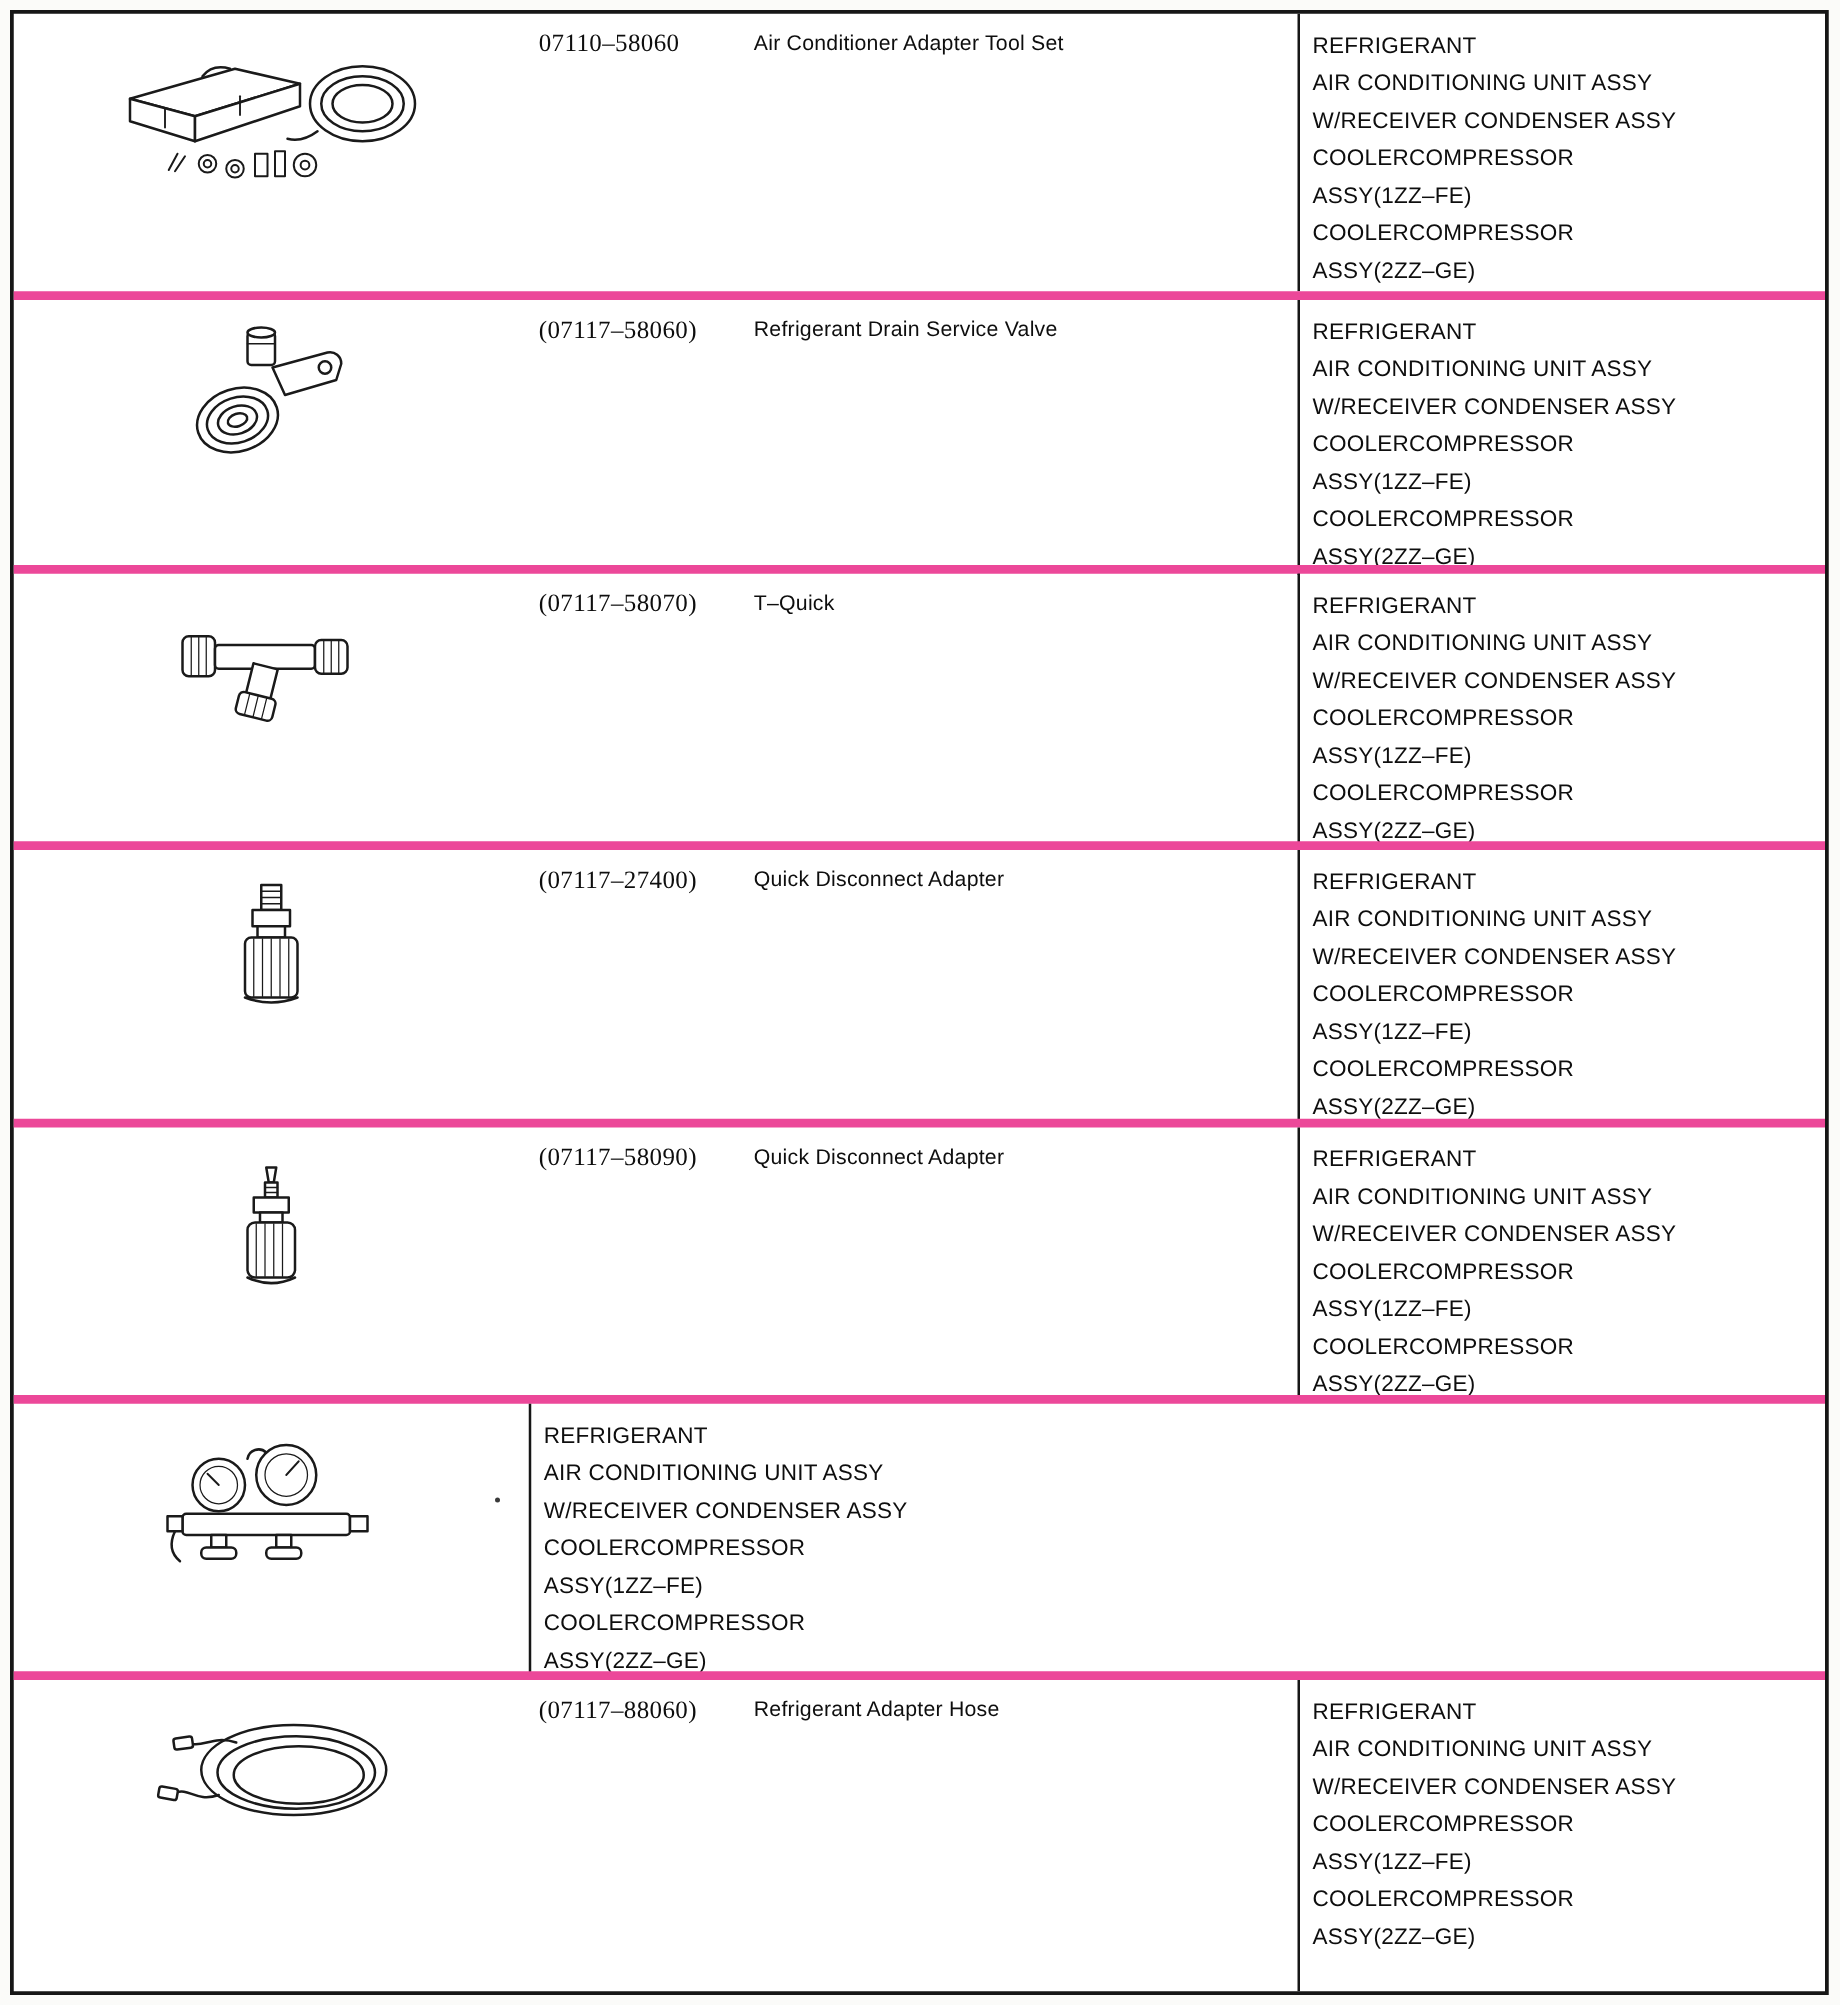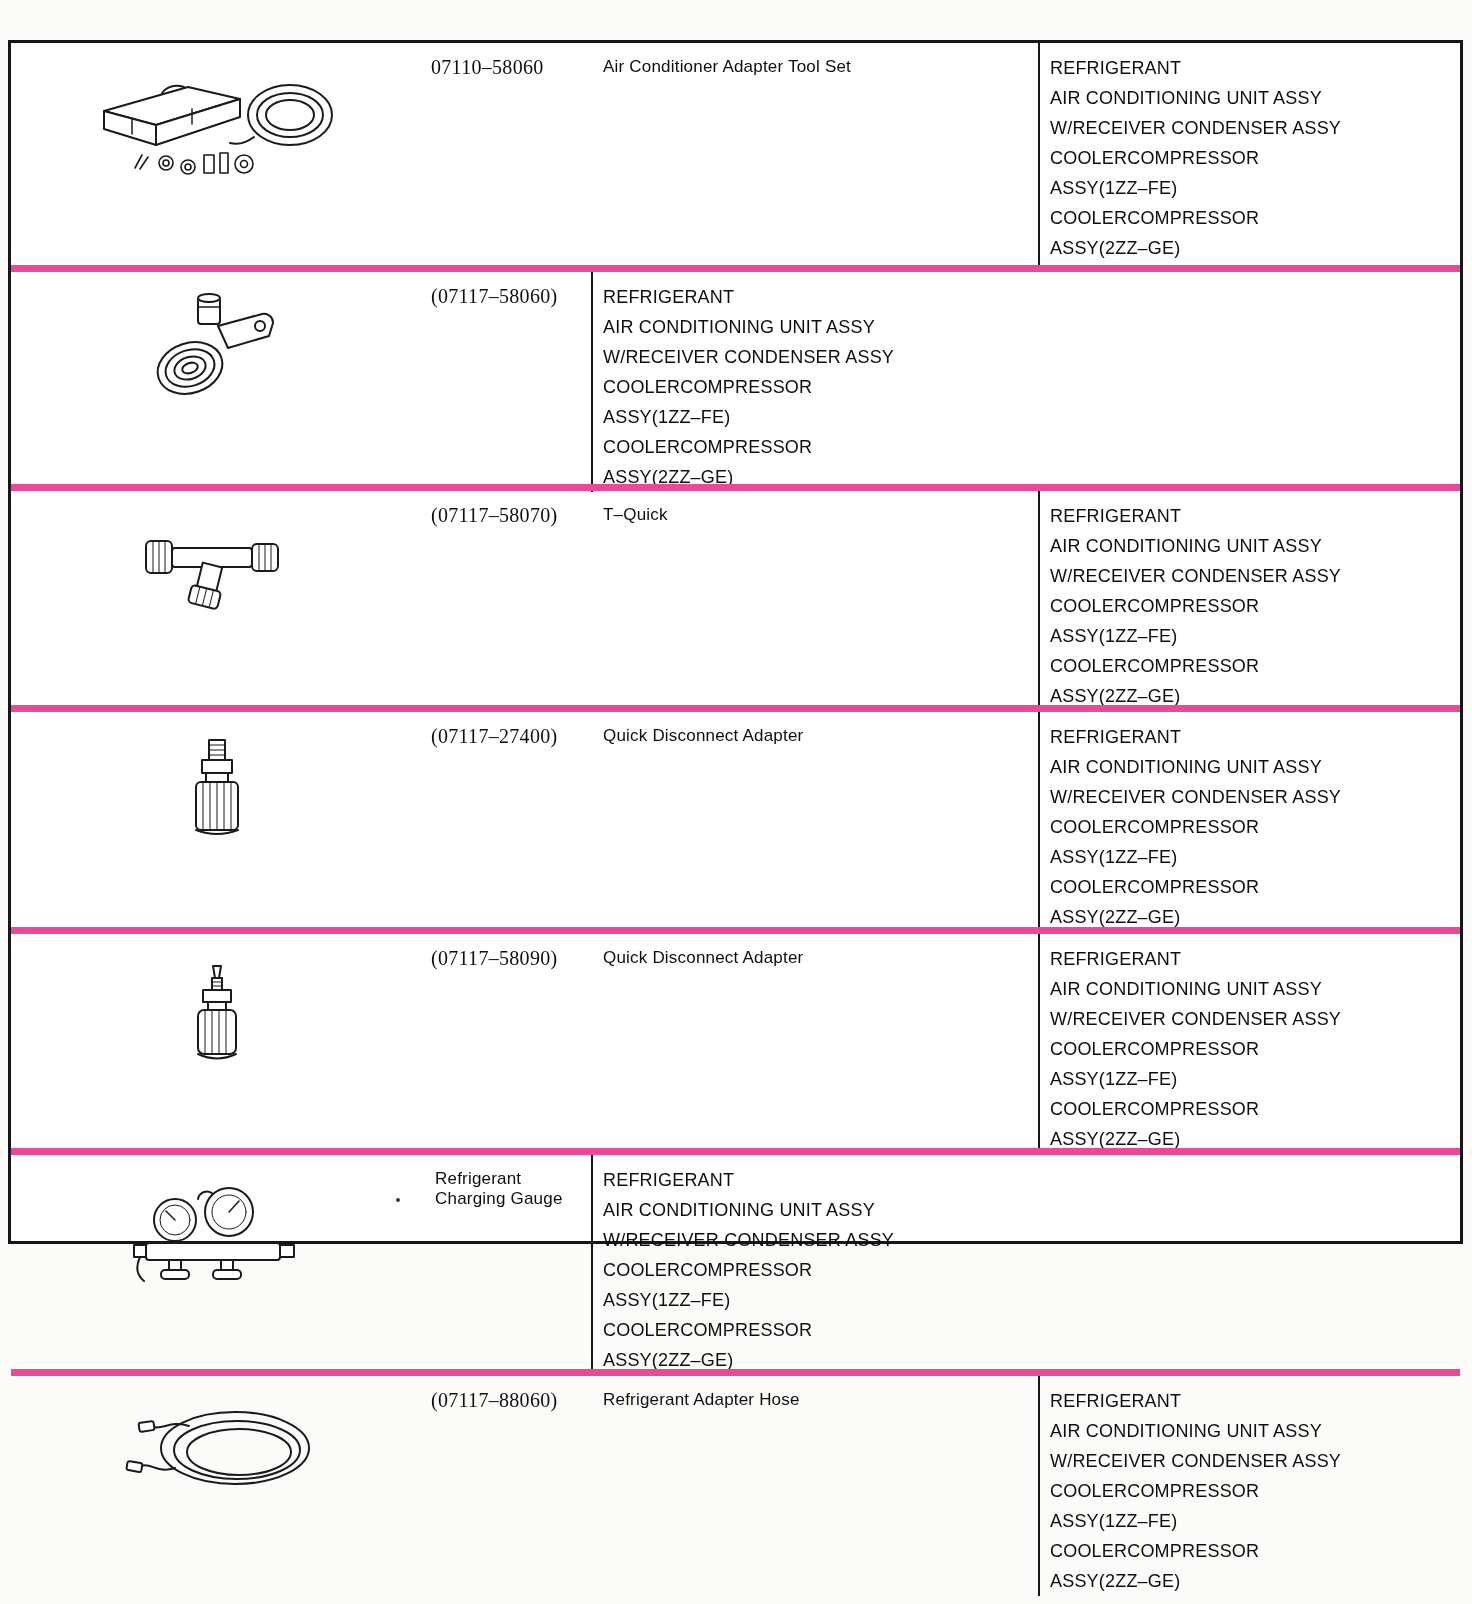--- a/index.html
+++ b/index.html
@@ -5,26 +5,25 @@
   * { box-sizing: border-box; }
   html,body { margin:0; padding:0; }
   body {
     width:1472px; height:1604px;
     background:#fbfbf9;
     font-family:"Liberation Sans", sans-serif;
     color:#0e0e0e;
     position:relative;
   }
   .sheet {
-    position:absolute; left:8px; top:8px; width:1455px; height:1204px;
+    position:absolute; left:8px; top:8px; width:1455px; height:1588px;
     border:3px solid #161616;
     background:#fff;
     display:grid;
     grid-template-rows:222px 219px 221px 222px 221px 221px auto;
-    margin-top:32px;
   }
   .row { display:grid; grid-template-columns:412px 168px 447px 1fr; }
   .row + .row { border-top:7px solid #ec4899; }
   .cell.ill { display:flex; justify-content:center; align-items:flex-start; padding-top:26px; }
   .r1 .cell.ill { padding-top:28px; }
   .r2 .cell.ill { padding-top:18px; }
   .r3 .cell.ill { padding-top:30px; }
   .r4 .cell.ill { padding-top:24px; }
   .r5 .cell.ill { padding-top:28px; }
   .r6 .cell.ill { padding-top:30px; }
@@ -119,20 +118,21 @@
           <g transform="rotate(-18 48 78)">
             <ellipse cx="48" cy="78" rx="33" ry="25"></ellipse>
             <ellipse cx="48" cy="78" rx="25" ry="18"></ellipse>
             <ellipse cx="48" cy="78" rx="16" ry="11"></ellipse>
             <ellipse cx="48" cy="78" rx="8" ry="5"></ellipse>
           </g>
         </g>
       </svg>
     </div>
     <div class="cell part">(07117–58060)</div>
+    <div class="cell name">Refrigerant Drain Service Valve</div>
     <div class="cell apps">
         <div class="app-line">
           <span>REFRIGERANT</span>
         </div>
         <div class="app-line">
           <span>AIR CONDITIONING UNIT ASSY</span>
         </div>
         <div class="app-line">
           <span>W/RECEIVER CONDENSER ASSY</span>
         </div>
@@ -317,21 +317,20 @@
           <rect x="6" y="60" width="12" height="12"></rect>
           <rect x="152" y="60" width="14" height="12"></rect>
           <rect x="41" y="75" width="12" height="10"></rect>
           <rect x="33" y="85" width="28" height="9" rx="4"></rect>
           <rect x="93" y="75" width="12" height="10"></rect>
           <rect x="85" y="85" width="28" height="9" rx="4"></rect>
           <path d="M12,72 q-7,15 4,24" fill="none"></path>
         </g>
       </svg>
     </div>
-    <div class="cell name">Refrigerant Charging Gauge</div>
     <div class="cell apps">
         <div class="app-line">
           <span>REFRIGERANT</span>
         </div>
         <div class="app-line">
           <span>AIR CONDITIONING UNIT ASSY</span>
         </div>
         <div class="app-line">
           <span>W/RECEIVER CONDENSER ASSY</span>
         </div>

